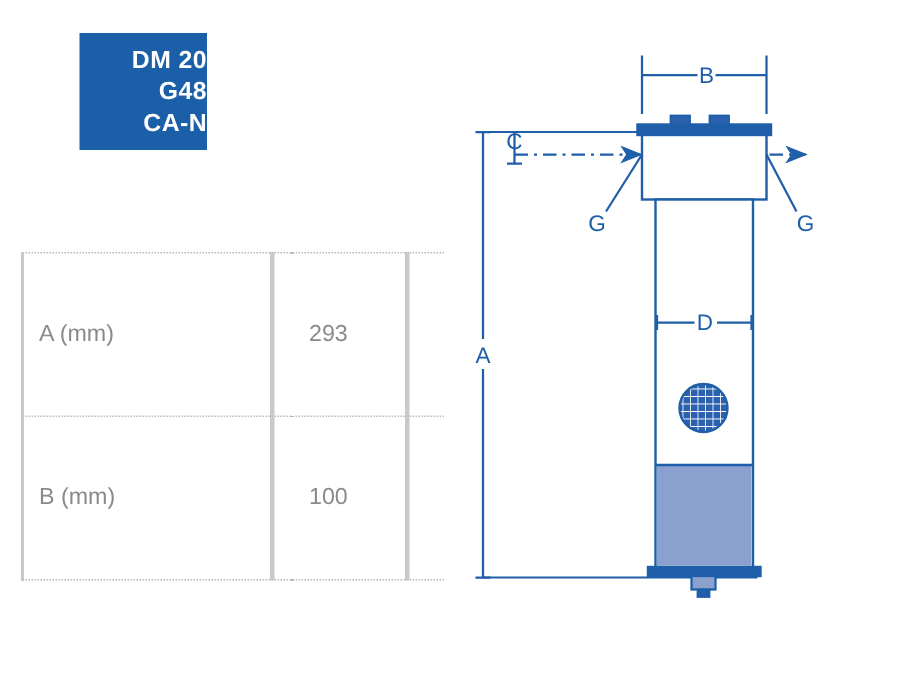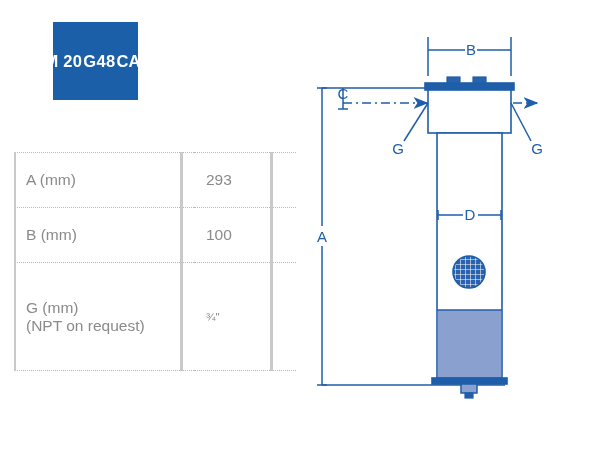--- a/index.html
+++ b/index.html
@@ -9,31 +9,31 @@
     font-family:"Liberation Sans", sans-serif;
     position:relative;
     overflow:hidden;
   }
   .stage{position:absolute;inset:0;}
 
   
   #badge{
     position:absolute;left:53px;top:22px;width:85px;height:78px;
     background:#1a5fa8;
-    display:flex;flex-direction:row;align-items:center;justify-content:center;
+    display:flex;flex-direction:column;align-items:flex-end;justify-content:center;
     gap:1px;
   }
   #badge .bline{
     color:#ffffff;font-weight:bold;font-size:16.5px;line-height:20px;
     letter-spacing:.3px;white-space:nowrap;
   }
 
   
   #spec{
-    position:absolute;left:14px;top:152px;width:236px;height:219px;
+    position:absolute;left:14px;top:168px;width:236px;height:219px;
   }
   #spec .tbl{
     width:100%;height:100%;border-collapse:collapse;
     table-layout:fixed;
   }
   #spec .tbl td{
     border-top:1.5px dotted #b8b8b8;
     border-bottom:1.5px dotted #b8b8b8;
     color:#8a8a8a;
     font-size:15.5px;
@@ -70,27 +70,20 @@
     <div class="railR"></div>
     <table class="tbl">
       <tbody>
         <tr>
           <td class="k"><span>A (mm)</span></td>
           <td class="v">293</td>
         </tr>
         <tr>
           <td class="k"><span>B (mm)</span></td>
           <td class="v">100</td>
-        </tr>
-        <tr>
-          <td class="k">
-            <span class="sub">G (mm)</span>
-            <span class="sub">(NPT on request)</span>
-          </td>
-          <td class="v"><span class="frac">¾"</span></td>
         </tr>
       </tbody>
     </table>
   </div>
 
   <div id="drawing">
     <svg width="300" height="400" viewBox="0 0 300 400" xmlns="http://www.w3.org/2000/svg">
       <defs>
         <marker id="arrR" markerWidth="10" markerHeight="8" refX="9" refY="4" orient="auto">
           <path d="M0,0 L10,4 L0,8 L2.6,4 Z" fill="#1f5ea8"></path>

